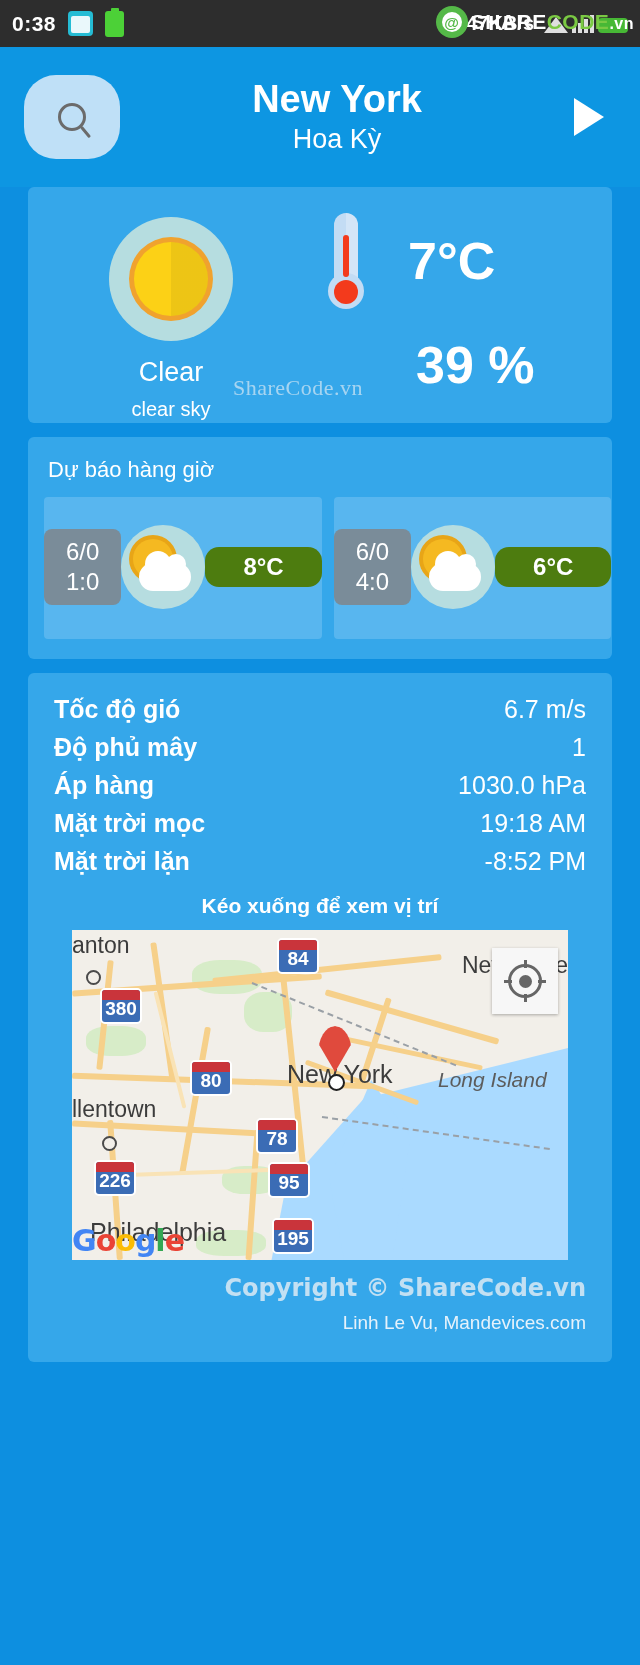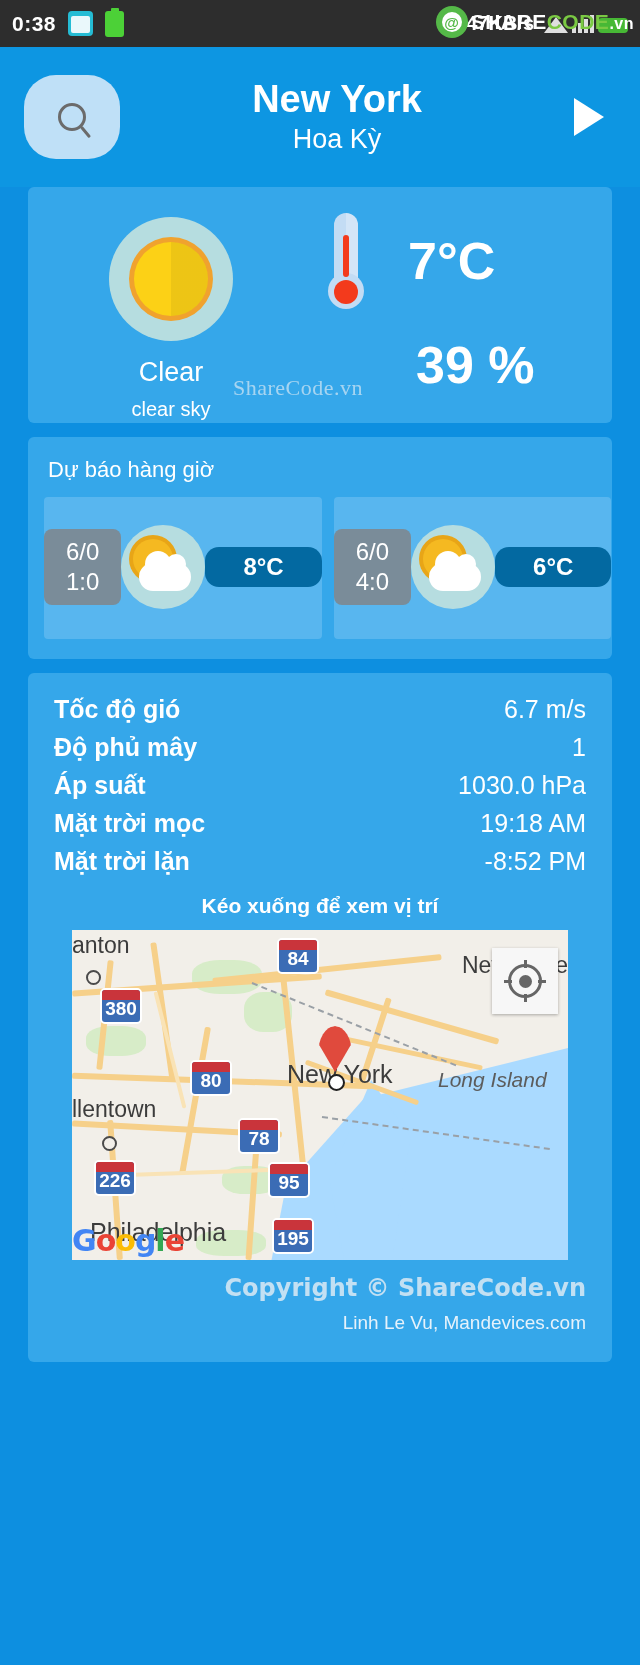--- a/index.html
+++ b/index.html
@@ -404,21 +404,21 @@
   }
   .hour-icon .hi-cloud::after {
     content: "";
     position: absolute;
     width: 20px; height: 20px;
     border-radius: 50%;
     background: #ffffff;
     right: 5px; top: -9px;
   }
   .hour-temp {
-    background: #0369a1;
+    background: #4d7c0f;
     border-radius: 14px;
     color: #ffffff;
     font-size: 24px;
     font-weight: bold;
     padding: 6px 38px;
   }
 
   
   .details {
     padding: 22px 26px 10px 26px;
@@ -697,21 +697,21 @@
 <div class="card details">
   <div class="detail-row">
     <span class="detail-label">Tốc độ gió</span>
     <span class="detail-value">6.7 m/s</span>
   </div>
   <div class="detail-row">
     <span class="detail-label">Độ phủ mây</span>
     <span class="detail-value">1</span>
   </div>
   <div class="detail-row">
-    <span class="detail-label">Áp suất</span>
+    <span class="detail-label">Áp hàng</span>
     <span class="detail-value">1030.0 hPa</span>
   </div>
   <div class="detail-row">
     <span class="detail-label">Mặt trời mọc</span>
     <span class="detail-value">19:18 AM</span>
   </div>
   <div class="detail-row">
     <span class="detail-label">Mặt trời lặn</span>
     <span class="detail-value">-8:52 PM</span>
   </div>
@@ -744,21 +744,21 @@
     <div class="road thin" style="left:60px;top:240px;width:160px;height:4px;transform:rotate(-2deg);"></div>
     <div class="road thin" style="left:96px;top:60px;width:4px;height:120px;transform:rotate(-14deg);"></div>
     <div class="road" style="left:230px;top:150px;width:120px;height:5px;transform:rotate(20deg);"></div>
     <div class="road" style="left:300px;top:66px;width:6px;height:90px;transform:rotate(18deg);"></div>
     <div class="dashed" style="left:180px;top:52px;width:220px;transform:rotate(22deg);"></div>
     <div class="dashed" style="left:250px;top:186px;width:230px;transform:rotate(8deg);"></div>
 
     <div class="shield" style="left:205px;top:8px;">84</div>
     <div class="shield" style="left:28px;top:58px;">380</div>
     <div class="shield" style="left:118px;top:130px;">80</div>
-    <div class="shield" style="left:166px;top:188px;">78</div>
+    <div class="shield" style="left:184px;top:188px;">78</div>
     <div class="shield" style="left:196px;top:232px;">95</div>
     <div class="shield" style="left:22px;top:230px;">226</div>
     <div class="shield" style="left:200px;top:288px;">195</div>
 
     <div class="city-label" style="left:0px;top:2px;">anton</div>
     <div class="city-dot" style="left:14px;top:40px;"></div>
     <div class="city-label" style="left:390px;top:22px;">New Haven</div>
     <div class="city-dot" style="left:432px;top:60px;"></div>
     <div class="city-label" style="left:215px;top:130px;font-size:25px;">New York</div>
     <div class="city-label" style="left:0px;top:166px;">llentown</div>

